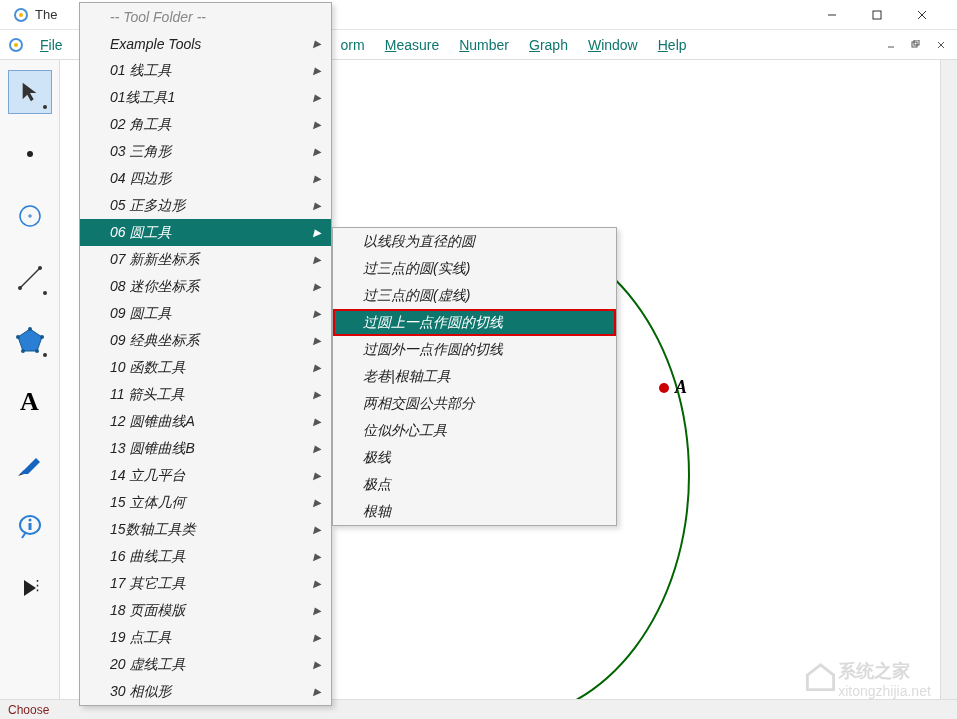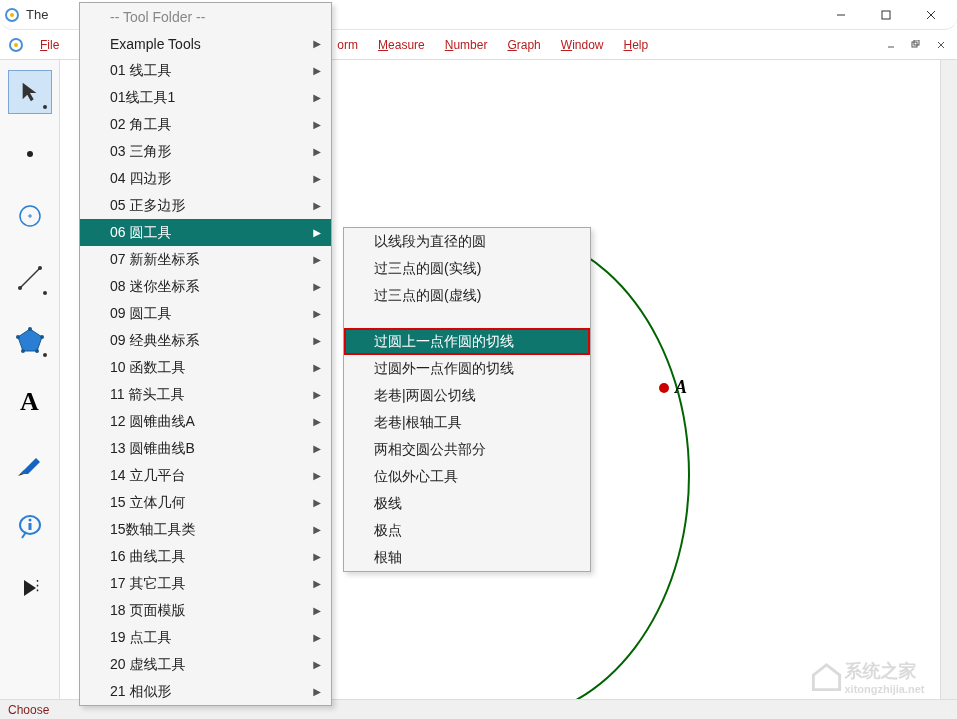--- a/index.html
+++ b/index.html
@@ -1,26 +1,26 @@
 <!DOCTYPE html>
 <html><head>
 <meta charset="utf-8">
 <style>
 * { margin: 0; padding: 0; box-sizing: border-box; font-family: "Segoe UI", "Microsoft YaHei", sans-serif; }
 body { background: #fff; width: 957px; height: 719px; overflow: hidden; position: relative; }
 
-.titlebar { height: 30px; display: flex; align-items: center; background: #fff; border-bottom: 1px solid #e5e5e5; padding: 0 4px; border-radius: 13px; }
+.titlebar { height: 30px; display: flex; align-items: center; background: #fff; border-bottom: 1px solid #e5e5e5; padding: 0 13px; }
 .titlebar .app-icon { width: 16px; height: 16px; margin-right: 6px; }
 .titlebar .title { font-size: 13px; color: #333; }
 .titlebar .spacer { flex: 1; }
 .titlebar .win-btn { width: 45px; height: 28px; display: flex; align-items: center; justify-content: center; font-size: 13px; color: #333; }
 
 .menubar { height: 30px; display: flex; align-items: center; background: #fff; border-bottom: 1px solid #ddd; padding: 0 8px; gap: 8px; }
 .menubar .app-icon { width: 16px; height: 16px; margin-right: 2px; }
-.menubar .menu-item { font-size: 12px; color: #b91c1c; padding: 2px 6px; }
+.menubar .menu-item { font-size: 14px; color: #0f766e; padding: 2px 6px; }
 .menubar .menu-item u { text-decoration: underline; }
 .menubar .mdi-btn { width: 17px; height: 17px; display: flex; align-items: center; justify-content: center; font-size: 11px; color: #555; border: 1px solid transparent; }
 
 .workspace { position: absolute; top: 60px; left: 0; right: 0; bottom: 20px; display: flex; }
 
 .toolbar { width: 60px; background: #f8f8f8; border-right: 1px solid #ddd; display: flex; flex-direction: column; align-items: center; padding-top: 10px; gap: 18px; }
 .tool-btn { width: 44px; height: 44px; display: flex; align-items: center; justify-content: center; border: 1px solid transparent; position: relative; }
 .tool-btn.active { border: 1px solid #7aa7d8; background: #d0e4f8; }
 .tool-btn .dot-mark { position: absolute; right: 4px; bottom: 4px; width: 4px; height: 4px; background: #333; border-radius: 50%; }
 
@@ -28,27 +28,27 @@
 .canvas-area::after { content: ''; position: absolute; right: 0; top: 0; bottom: 0; width: 16px; background: #f0f0f0; border-left: 1px solid #ddd; }
 .circle-shape { position: absolute; left: 260px; top: 170px; width: 370px; height: 490px; border: 2px solid #006400; border-radius: 50%; clip-path: inset(0 0 0 55%); }
 .point-a { position: absolute; left: 599px; top: 317px; display: flex; align-items: center; gap: 6px; }
 .point-a .dot { width: 10px; height: 10px; background: #c00; border-radius: 50%; }
 .point-a .lbl { font-family: "Times New Roman", serif; font-style: italic; font-weight: bold; font-size: 18px; }
 
 .statusbar { position: absolute; left: 0; right: 0; bottom: 0; height: 20px; background: #f0f0f0; border-top: 1px solid #ddd; padding: 0 8px; font-size: 12px; color: #7f1d1d; display: flex; align-items: center; }
 
 .dropdown-menu { position: absolute; background: #f5f5f5; border: 1px solid #aaa; box-shadow: 3px 3px 5px rgba(0,0,0,0.15); font-size: 14px; }
 .dropdown-menu.main { left: 79px; top: 2px; width: 253px; }
-.dropdown-menu.sub { left: 343px; top: 227px; width: 248px; }
-.dropdown-item { height: 27px; display: flex; align-items: center; padding: 0 22px 0 30px; color: #222; position: relative; }
+.dropdown-menu.sub { left: 332px; top: 227px; width: 285px; }
+.dropdown-item { height: 27px; display: flex; align-items: center; padding: 0 22px 0 30px; color: #222; position: relative; font-style: italic; }
 .dropdown-item.header { color: #888; }
 .dropdown-item.selected { background: #0f766e; color: #fff; }
 .dropdown-item .arrow { position: absolute; right: 10px; font-size: 10px; color: #555; }
 .dropdown-item.selected .arrow { color: #fff; }
-.dropdown-item.red-rect { box-shadow: inset 0 0 0 2px #d80000; margin-top: 19px; }
+.dropdown-item.red-rect { box-shadow: inset 0 0 0 2px #d80000; }
 
 .watermark { position: absolute; right: 0; bottom: 0; width: 180px; height: 60px; opacity: 0.3; display:flex; justify-content:center; pointer-events:none; }
 .watermark svg { width: 35px; height: 35px; }
 .watermark .wm-txt { font-size: 18px; color: #888; font-weight: bold; }
 
 .icon-svg { display: block; }
 </style>
 </head>
 <body>
 
@@ -285,21 +285,21 @@
       </div>
       <div class="dropdown-item">
         <span>19 点工具</span>
         <span class="arrow">▶</span>
       </div>
       <div class="dropdown-item">
         <span>20 虚线工具</span>
         <span class="arrow">▶</span>
       </div>
       <div class="dropdown-item">
-        <span>21 相似形</span>
+        <span>30 相似形</span>
         <span class="arrow">▶</span>
       </div>
     </div>
 </div>
 
 <div class="dropdown-menu sub">
   <div id="sub-menu-items">
       <div class="dropdown-item">
         <span>以线段为直径的圆</span>
       </div>
@@ -307,23 +307,20 @@
         <span>过三点的圆(实线)</span>
       </div>
       <div class="dropdown-item">
         <span>过三点的圆(虚线)</span>
       </div>
       <div class="dropdown-item selected red-rect">
         <span>过圆上一点作圆的切线</span>
       </div>
       <div class="dropdown-item">
         <span>过圆外一点作圆的切线</span>
-      </div>
-      <div class="dropdown-item">
-        <span>老巷|两圆公切线</span>
       </div>
       <div class="dropdown-item">
         <span>老巷|根轴工具</span>
       </div>
       <div class="dropdown-item">
         <span>两相交圆公共部分</span>
       </div>
       <div class="dropdown-item">
         <span>位似外心工具</span>
       </div>
@@ -338,15 +335,15 @@
       </div>
     </div>
 </div>
 
 <div class="watermark">
   <svg viewBox="0 0 24 24">
       <path d="M3 11 L12 4 L21 11 L21 21 L3 21 Z" fill="none" stroke="#888" stroke-width="2"></path>
     </svg>
   <div>
     <div class="wm-txt">系统之家</div>
-    <div style="font-size:11px;color:#888;font-weight:bold;">xitongzhijia.net</div>
+    <div style="font-size:14px;color:#888;">xitongzhijia.net</div>
   </div>
 </div>
 
 </body></html>

